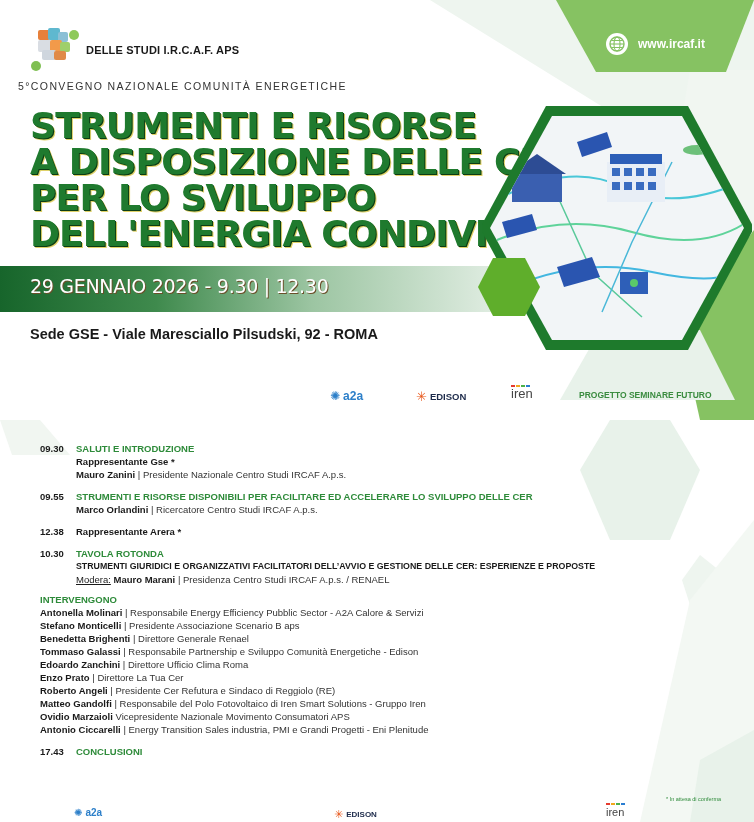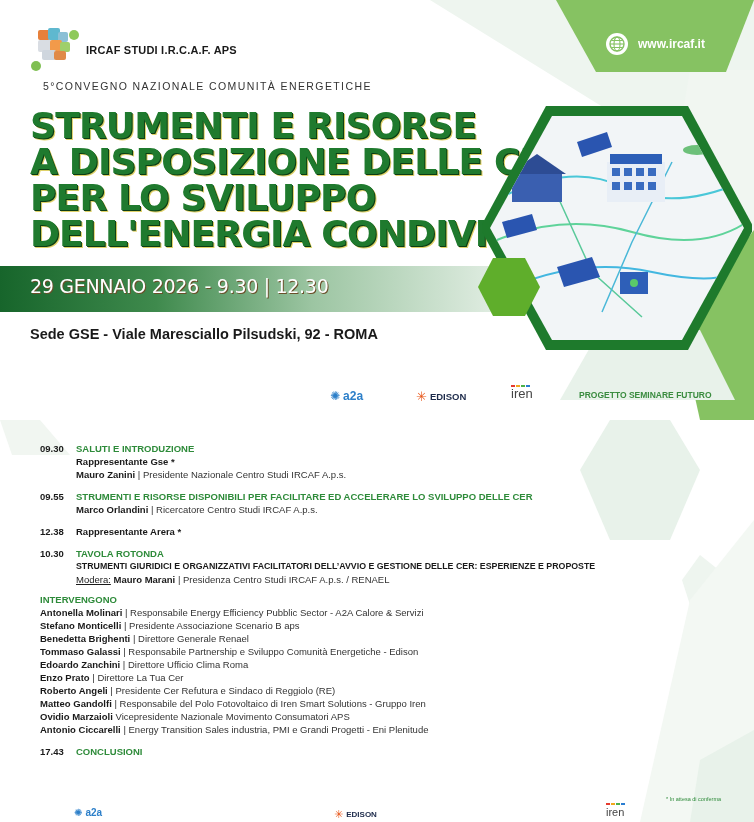--- a/index.html
+++ b/index.html
@@ -8,21 +8,21 @@
     background: #ffffff;
     font-family: "Liberation Sans", "DejaVu Sans", sans-serif;
     color: #1a1a1a;
   }
   .bg-shape { position: absolute; pointer-events: none; }
   .abs { position: absolute; }
 
   
   .logo { left: 30px; top: 22px; width: 52px; height: 50px; }
   .org-name { left: 86px; top: 44px; font-size: 11px; font-weight: bold; letter-spacing: 0.2px; color: #1a1a1a; }
-  .convegno { left: 43px; top: 80px; font-size: 10.5px; letter-spacing: 1.4px; color: #333; }
+  .convegno { left: 18px; top: 80px; font-size: 10.5px; letter-spacing: 1.4px; color: #333; }
 
   .web-tab {
     left: 556px; top: 0; width: 198px; height: 72px;
   }
   .web-content { left: 606px; top: 33px; display: flex; align-items: center; gap: 10px; }
   .globe { width: 22px; height: 22px; border-radius: 50%; background: #fff; display: flex; align-items: center; justify-content: center; }
   .web-text { color: #fff; font-weight: bold; font-size: 12px; }
 
   .title {
     left: 30px; top: 108px; font-family: "DejaVu Sans", sans-serif; font-weight: bold;
@@ -102,21 +102,21 @@
   <rect x="18" y="6" width="12" height="12" rx="2" fill="#5fb8cf"></rect>
   <rect x="28" y="10" width="10" height="10" rx="2" fill="#8cc0d6"></rect>
   <rect x="8" y="18" width="14" height="12" rx="2" fill="#d9dde3"></rect>
   <rect x="20" y="18" width="12" height="12" rx="2" fill="#f29a4a"></rect>
   <rect x="30" y="20" width="10" height="10" rx="2" fill="#9fcf6a"></rect>
   <rect x="12" y="28" width="14" height="10" rx="2" fill="#cfd6de"></rect>
   <rect x="24" y="29" width="12" height="9" rx="2" fill="#e08a48"></rect>
   <circle cx="44" cy="13" r="5" fill="#8ec95a"></circle>
   <circle cx="6" cy="44" r="5" fill="#7fbf52"></circle>
 </svg>
-<div class="abs org-name">IRCAF STUDI I.R.C.A.F. APS</div>
+<div class="abs org-name">DELLE STUDI I.R.C.A.F. APS</div>
 <div class="abs convegno">5°CONVEGNO NAZIONALE COMUNITÀ ENERGETICHE</div>
 
 <div class="abs title">
   <div>STRUMENTI E RISORSE</div>
   <div>A DISPOSIZIONE DELLE CER</div>
   <div>PER LO SVILUPPO</div>
   <div>DELL'ENERGIA CONDIVISA</div>
 </div>
 
 <div class="abs date-bar"></div>

